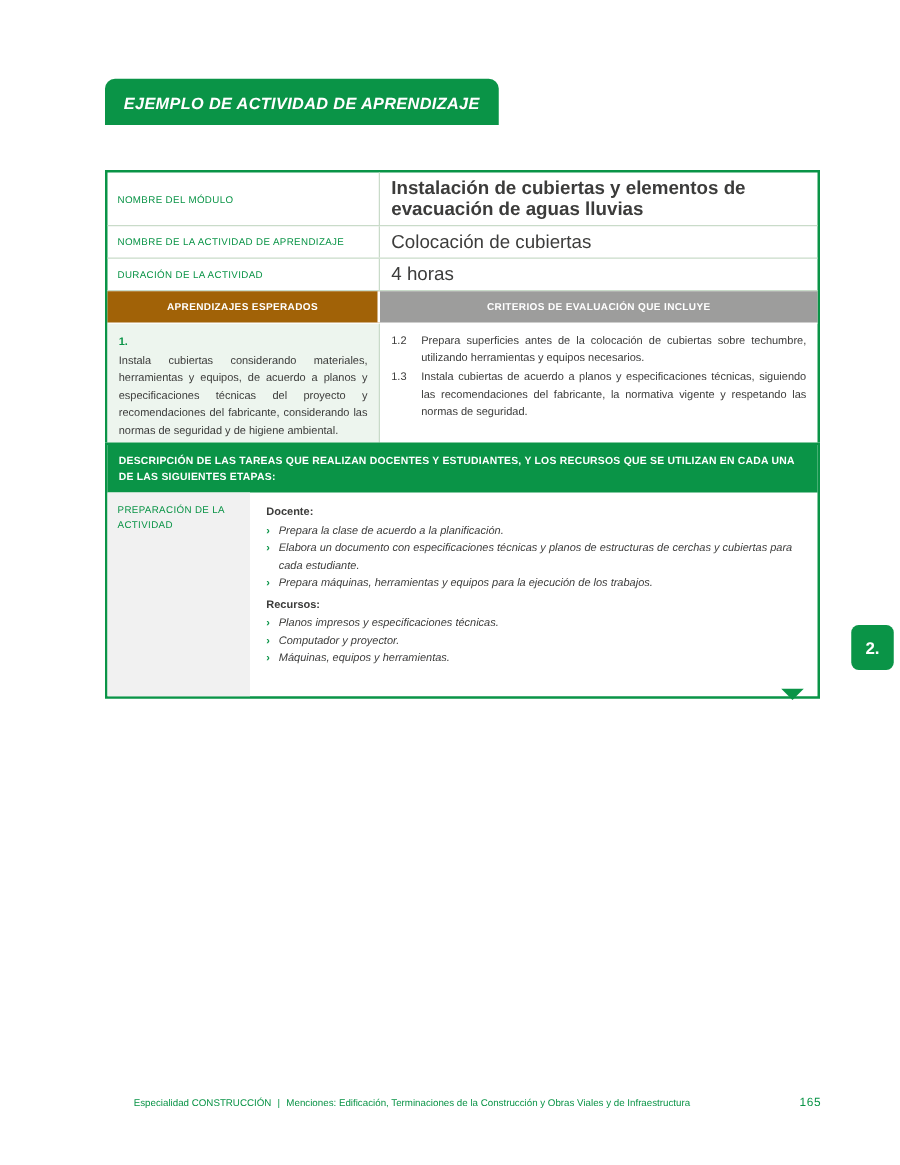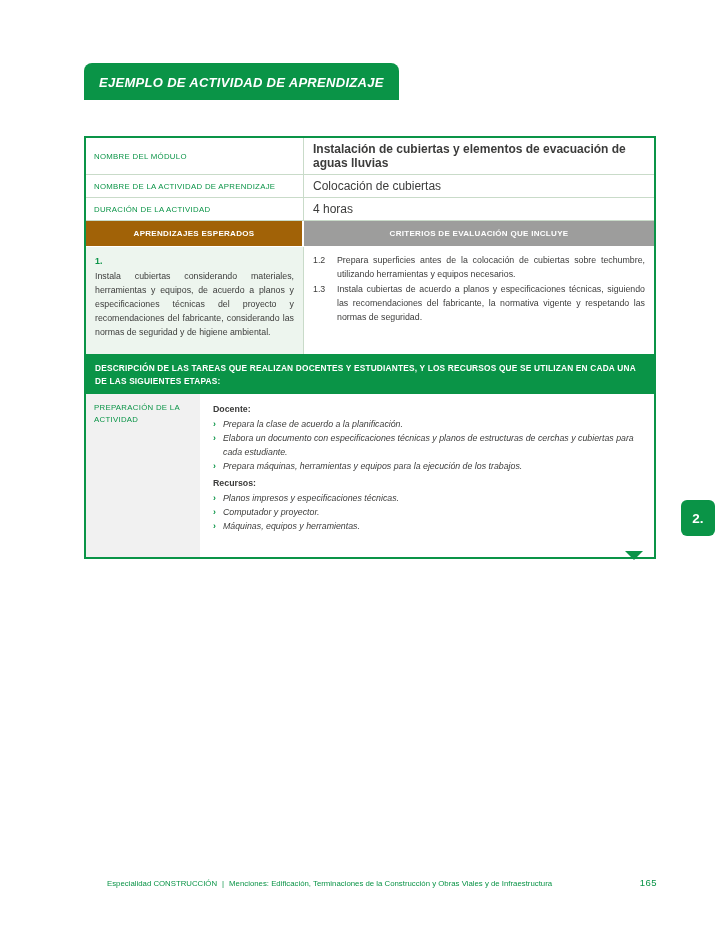--- a/index.html
+++ b/index.html
@@ -17,21 +17,21 @@
   }
   .block { position:absolute; left:84px; width:572px; border:2px solid #0a9447; background:#fff; }
   .block1 { top:100px;margin-top:36px; }
   .block2 { top:354px; }
   .info-row { display:flex; border-bottom:1px solid #c9dbc9; min-height:23px; align-items:stretch; }
   .info-row:last-child { border-bottom:none; }
   .cell-label {
     width:218px; flex-shrink:0; padding:4px 8px; color:#0a9447; font-size:7.8px;
     letter-spacing:0.3px; border-right:1px solid #c9dbc9; display:flex; align-items:center;
   }
-  .cell-value { flex:1; padding:4px 9px; font-size:12px; display:flex; align-items:center; }
+  .cell-value { flex:1; padding:4px 9px; font-size:15px; display:flex; align-items:center; }
   .bold { font-weight:bold; }
   .header-row { display:flex; border-bottom:1px solid #fff; height:26px; }
   .header-left {
     width:218px; flex-shrink:0; background:#a16207; color:#fff; font-weight:bold;
     font-size:8px; letter-spacing:0.3px; display:flex; align-items:center; justify-content:center;
     border-right:2px solid #fff;
   }
   .header-right {
     flex:1; background:#9d9d9c; color:#fff; font-weight:bold; font-size:8px;
     letter-spacing:0.3px; display:flex; align-items:center; justify-content:center;

